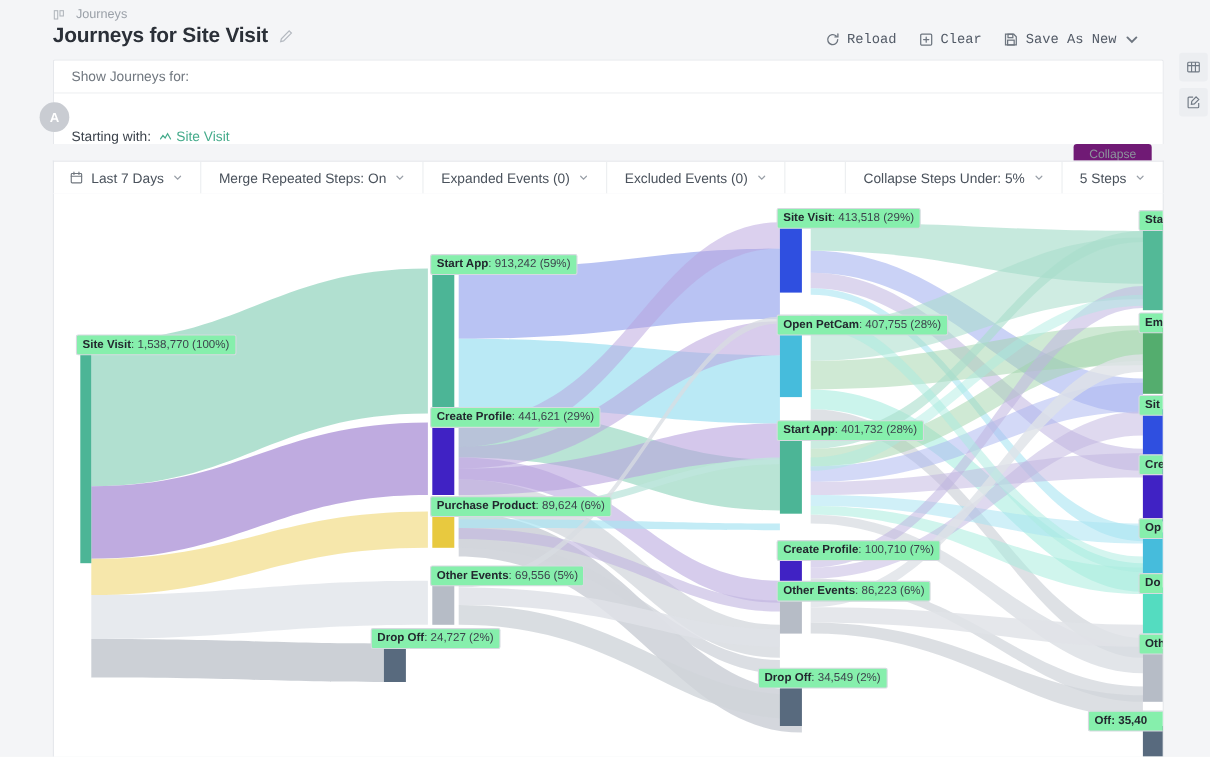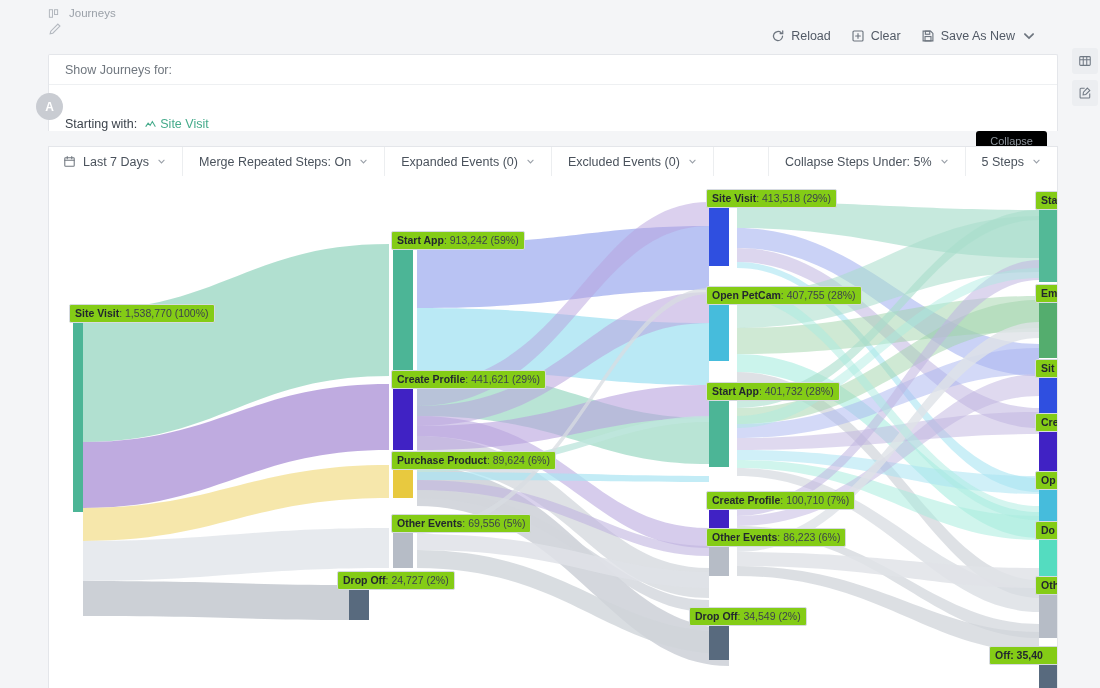--- a/index.html
+++ b/index.html
@@ -29,21 +29,21 @@
   .page-title {
     font-size: 19px; font-weight: bold; color: #2b3038; letter-spacing: -0.2px;
   }
   .edit-pencil { width: 14px; height: 14px; display: block; color: #b4b9c0; cursor: pointer; }
 
   .header-actions {
     position: absolute; right: 34px; top: 29px;
     display: flex; align-items: center; gap: 20px;
     font-size: 12.5px; color: #525a66;
   }
-  .hact { display: flex; align-items: center; gap: 6px; cursor: pointer; }
+  .hact { display: flex; align-items: center; gap: 6px; cursor: pointer; font-family: Liberation Mono, monospace; }
   .hact svg { width: 14px; height: 14px; display: block; color: #6d757f; }
   .chev { width: 9px; height: 9px; display: block; color: #9aa0a8; margin-left: 1px;}
 
   
   .rail { position: absolute; right: 0; top: 48px; width: 30px; }
   .rail-btn {
     width: 26px; height: 26px; margin: 0 2px 6px 2px;
     background: #eceef1; border-radius: 3px;
     display: flex; align-items: center; justify-content: center;
     cursor: pointer;
@@ -76,21 +76,21 @@
   .start-with { color: #3c434c; }
   .evt-link {
     color: #45ab8b; font-size: 12.5px; cursor: pointer;
     display: inline-flex; align-items: center; gap: 4px;
   }
   .evt-link svg { width: 11px; height: 11px; display: block; }
 
   
   .collapse-btn {
     position: absolute; right: 10px; top: 76px;
-    background: #000000; color: #8d949c;
+    background: #701a75; color: #8d949c;
     font-size: 11px; padding: 4px 14px; border-radius: 3px;
     cursor: pointer;
   }
 
   
   .filterbar {
     position: absolute; left: 48px; top: 146px;
     width: 1010px; height: 30px;
     background: #ffffff; border: 1px solid #e4e6ea; border-bottom: none;
     display: flex; align-items: stretch;
@@ -108,21 +108,21 @@
   
   .chart-wrap {
     position: absolute; left: 48px; top: 176px;
     width: 1010px; height: 512px;
     background: #ffffff; border-left: 1px solid #e4e6ea; border-right: 1px solid #e4e6ea;
     overflow: hidden;
   }
   .chart-wrap svg { display: block; }
 
   .nlabel {
-    position: absolute; background: #84cc16;
+    position: absolute; background: #86efac;
     border: 1px solid #d6dae0; border-radius: 2px;
     padding: 2px 5px; font-size: 10.5px; color: #3c434c;
     white-space: nowrap; line-height: 13px; cursor: pointer;
   }
   .nlabel b { font-weight: bold; color: #22272e; }
   .nlabel.clip { overflow: hidden; }
 </style>
 </head>
 <body>
 
@@ -131,20 +131,21 @@
   <div class="header">
     <div class="breadcrumb">
       <svg class="bc-icon" viewBox="0 0 16 16" fill="none" stroke="currentColor" stroke-width="1.4">
         <rect x="2" y="2.5" width="4.5" height="11"></rect>
           <rect x="9.5" y="2.5" width="4.5" height="7"></rect>
       </svg>
       <span>Journeys</span>
     </div>
 
     <div class="page-title-wrap">
+      <span class="page-title">Journeys for Site Visit</span>
       <svg class="edit-pencil" viewBox="0 0 16 16" fill="none" stroke="currentColor" stroke-width="1.3">
         <path d="M11.3 2.4l2.3 2.3-8.1 8.1-3 .7.7-3z"></path>
       </svg>
     </div>
 
     <div class="header-actions">
       <div class="hact">
         <svg viewBox="0 0 16 16" fill="none" stroke="currentColor" stroke-width="1.4" stroke-linecap="round">
           <path d="M13.2 8a5.2 5.2 0 1 1-1.6-3.7"></path>
             <path d="M13.4 2.2v3h-3"></path>

